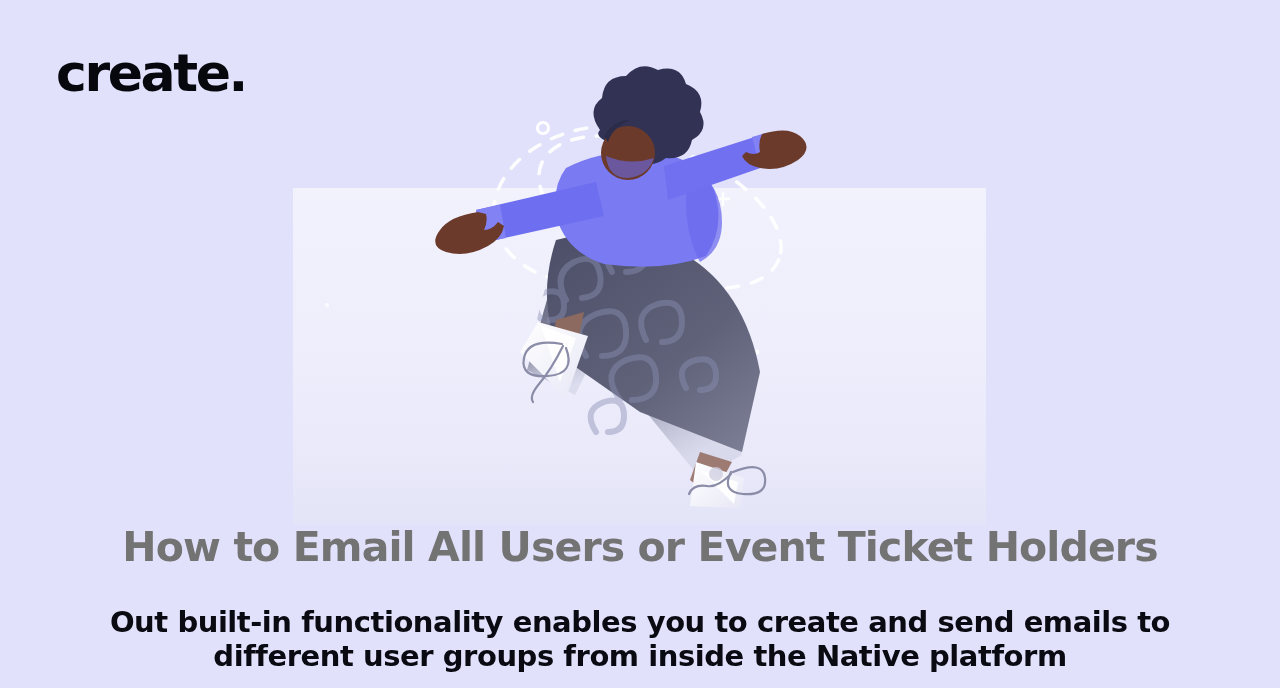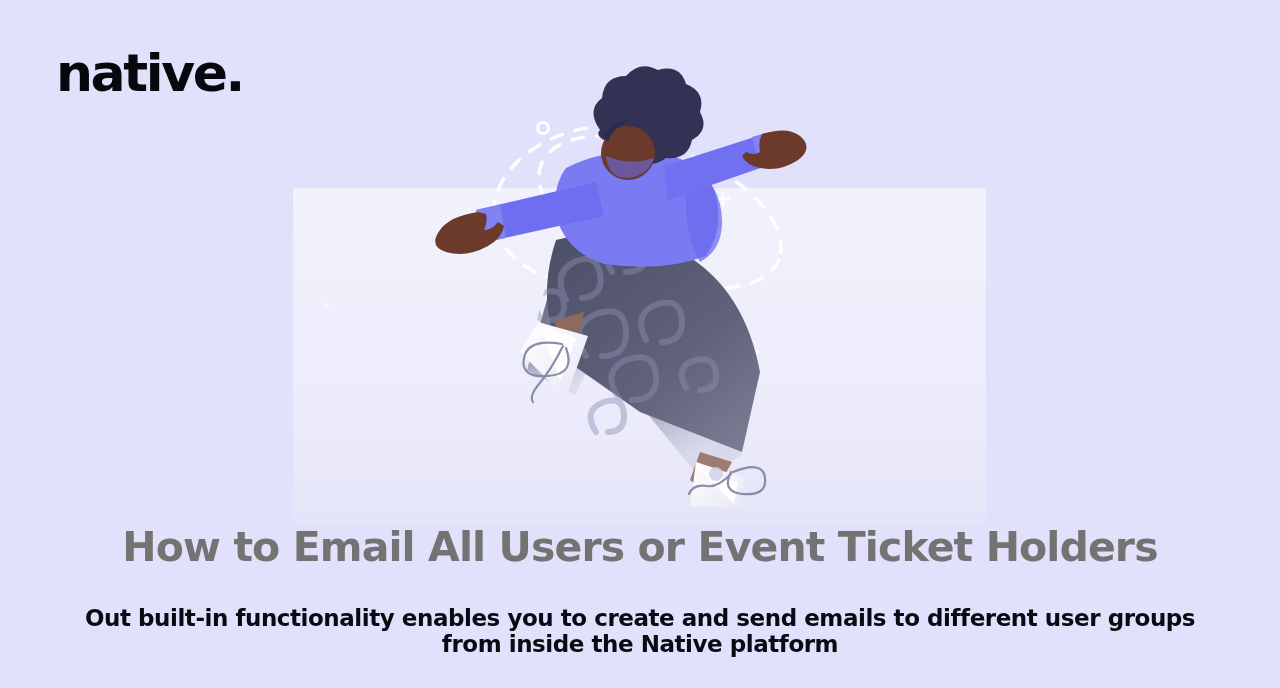--- a/index.html
+++ b/index.html
@@ -64,34 +64,34 @@
 
   .subhead {
     position:absolute;
     left:50%;
     transform:translateX(-50%);
     top:605px;
     width:1135px;
     text-align:center;
     font-family:"DejaVu Sans", sans-serif;
     font-weight:700;
-    font-size:23px;
-    line-height:26px;
+    font-size:29px;
+    line-height:34px;
     letter-spacing:-0.45px;
     color:#0a0a12;
   }
 </style>
 </head>
 <body>
 
 <div class="page">
 
   <div class="hero-panel"></div>
 
-  <div class="logo">native.</div>
+  <div class="logo">create.</div>
 
   <svg class="illustration" viewBox="0 0 1280 688" width="1280" height="688" xmlns="http://www.w3.org/2000/svg" aria-hidden="true">
     <defs>
       <linearGradient id="legFade" x1="0" y1="0" x2="0.35" y2="1">
         <stop offset="0%" stop-color="#575a73" stop-opacity="1"></stop>
         <stop offset="55%" stop-color="#6e7188" stop-opacity="0.88"></stop>
         <stop offset="100%" stop-color="#b9bbd0" stop-opacity="0.35"></stop>
       </linearGradient>
       <linearGradient id="legFade2" x1="0" y1="0" x2="0.3" y2="1">
         <stop offset="0%" stop-color="#53566f" stop-opacity="1"></stop>

